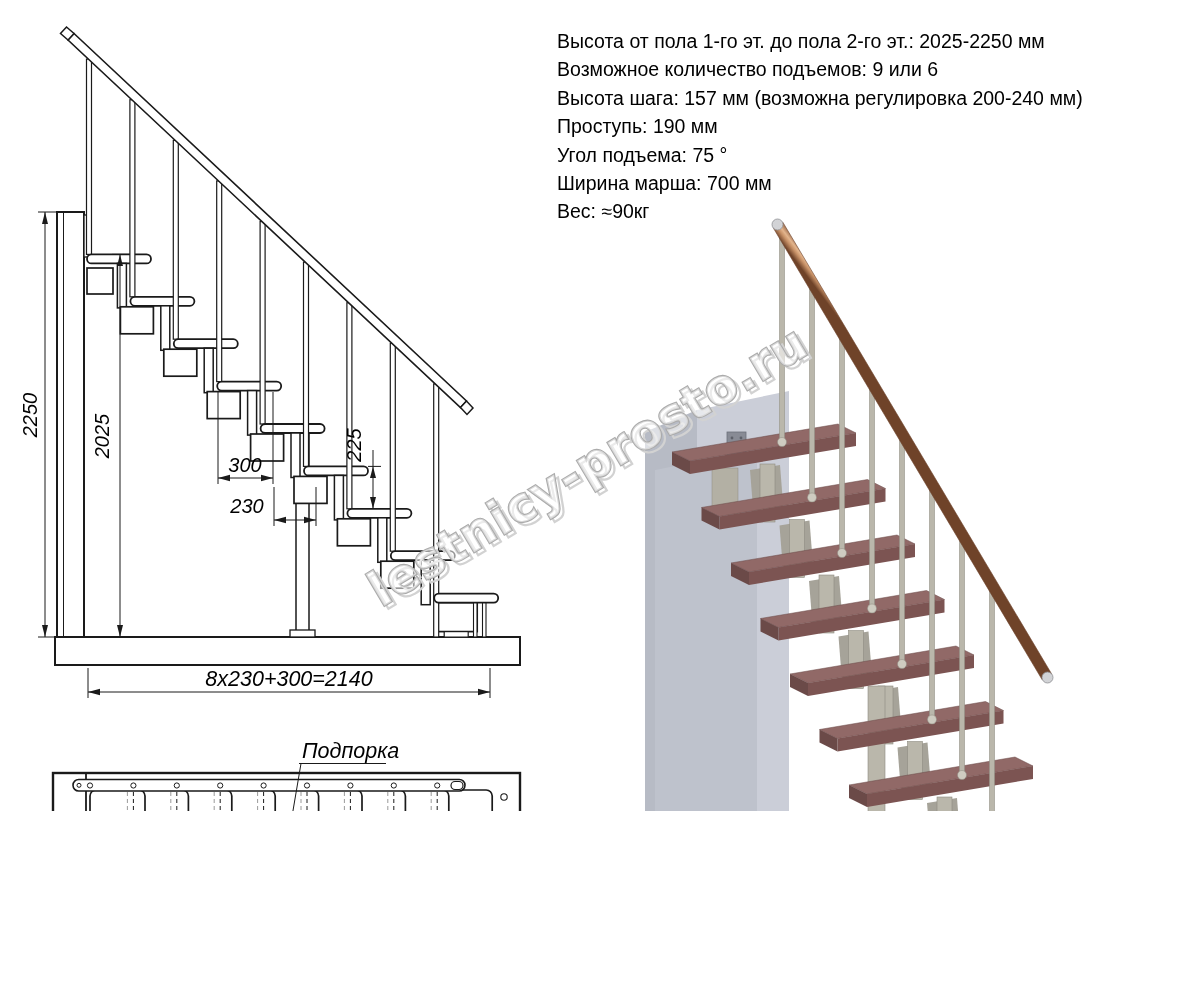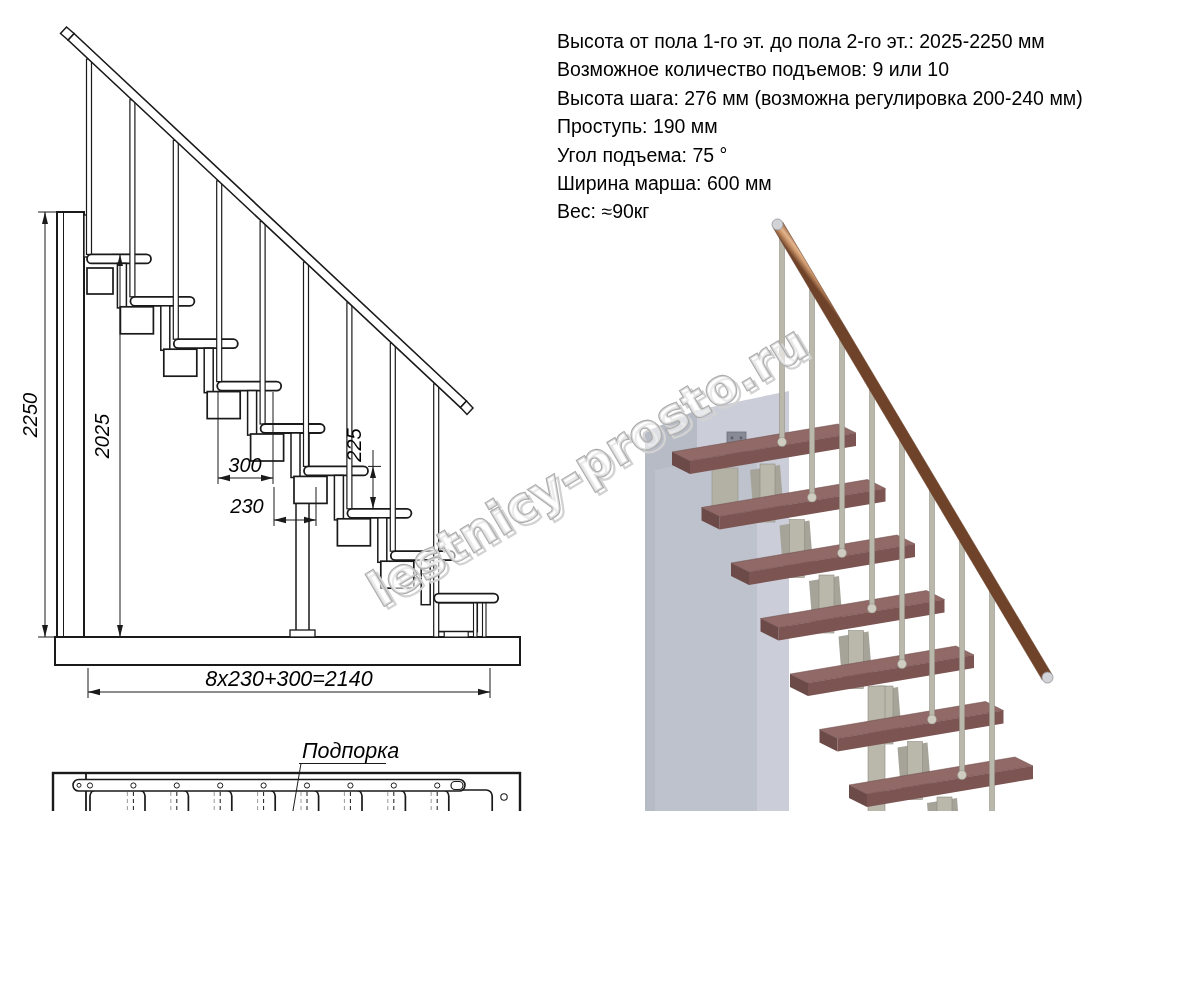--- a/index.html
+++ b/index.html
@@ -13,25 +13,25 @@
   .pnum{font-family:"Liberation Sans",sans-serif;font-style:italic;font-size:20.5px;fill:#000;}
   .wm{font-family:"DejaVu Sans",sans-serif;font-weight:bold;font-size:48px;letter-spacing:1px;}
 </style>
 </head>
 <body>
 
 <div class="stage">
 
   <div class="specs">
     <div class="spec-line">Высота от пола 1-го эт. до пола 2-го эт.: 2025-2250 мм</div>
-    <div class="spec-line">Возможное количество подъемов: 9 или 10</div>
-    <div class="spec-line">Высота шага: 276 мм (возможна регулировка 200-240 мм)</div>
+    <div class="spec-line">Возможное количество подъемов: 9 или 6</div>
+    <div class="spec-line">Высота шага: 157 мм (возможна регулировка 200-240 мм)</div>
     <div class="spec-line">Проступь: 190 мм</div>
     <div class="spec-line">Угол подъема: 75 °</div>
-    <div class="spec-line">Ширина марша: 600 мм</div>
+    <div class="spec-line">Ширина марша: 700 мм</div>
     <div class="spec-line">Вес: ≈90кг</div>
   </div>
 
   <svg width="1191" height="993" viewBox="0 0 1191 993">
     <defs>
       <linearGradient id="railGrad" gradientUnits="userSpaceOnUse" x1="772" y1="229.5" x2="784" y2="220.5">
         <stop offset="0" stop-color="#6f4329"></stop>
         <stop offset="0.35" stop-color="#c89268"></stop>
         <stop offset="0.55" stop-color="#e3b58d"></stop>
         <stop offset="1" stop-color="#7a4a30"></stop>

